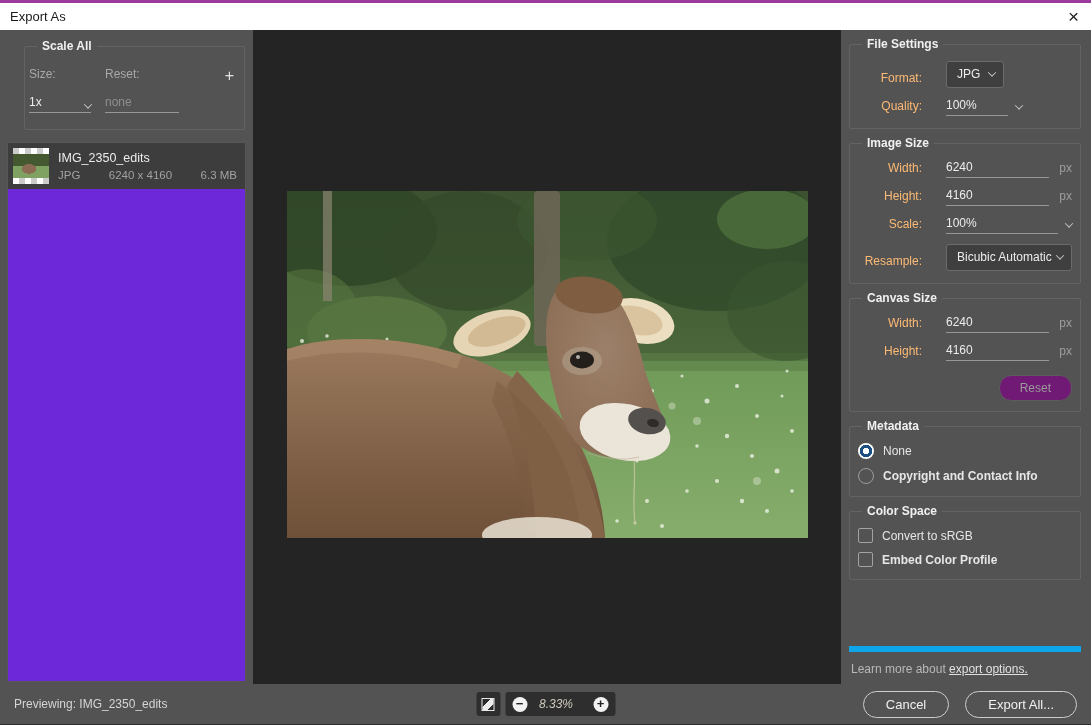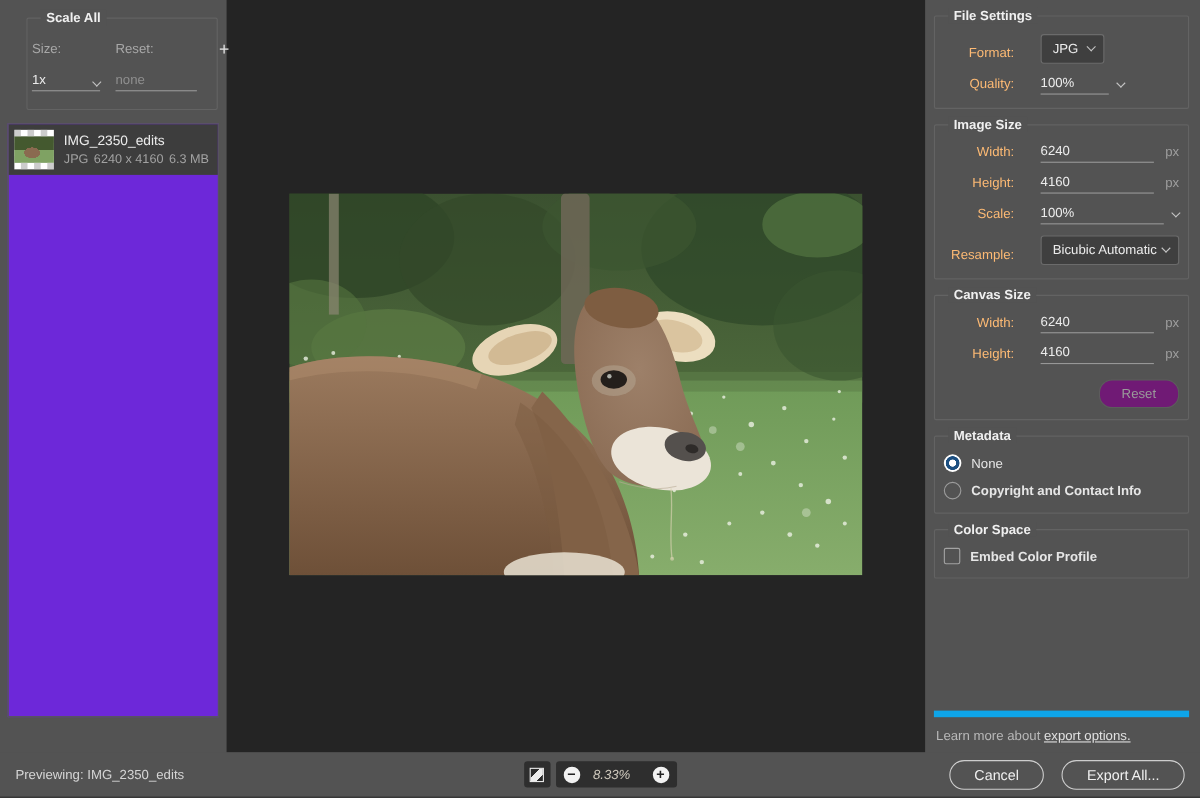--- a/index.html
+++ b/index.html
@@ -9,21 +9,21 @@
 
   
   .titlebar { height:30px; background:#ffffff; border-top:3px solid #9c3a9e; display:flex; align-items:center; justify-content:space-between; padding:0 12px 0 10px; flex:0 0 auto; }
   .titlebar .title { color:#1a1a1a; font-size:13px; }
   .titlebar .close { color:#262626; font-size:19px; line-height:1; cursor:pointer; font-weight:400; }
 
   
   .main { flex:1 1 auto; display:flex; background:#535353; min-height:0; }
 
   
-  .left-col { width:206px; flex:0 0 auto; padding-top:8px; }
+  .left-col { width:253px; flex:0 0 auto; padding-top:8px; }
   .group { position:relative; border:1px solid #636363; border-radius:2px; background:#535353; }
   .group-title { position:absolute; top:-8px; left:12px; background:#535353; padding:0 5px; font-weight:bold; font-size:12px; color:#f0f0f0; white-space:nowrap; }
   .scale-group { margin:8px 8px 0 24px; padding:20px 10px 16px 4px; display:grid; grid-template-columns:76px 94px 1fr; }
   .field-label { color:#a8a8a8; font-size:12px; display:block; margin-bottom:14px; }
   .ufield { display:flex; align-items:flex-end; justify-content:space-between; border-bottom:1px solid #979797; padding-bottom:3px; }
   .ufield .val { color:#ececec; }
   .ufield .ph { color:#8f8f8f; }
   .size-field { width:62px; }
   .suffix-field { width:74px; }
   .chev { width:6px; height:6px; border-right:1.5px solid #c4c4c4; border-bottom:1.5px solid #c4c4c4; transform:rotate(45deg) translate(-1px,-1px); display:inline-block; flex:0 0 auto; }
@@ -80,20 +80,24 @@
   .zbtn { width:15px; height:15px; border-radius:50%; background:#f2f2f2; color:#222; border:none; font-size:13px; line-height:14px; font-weight:bold; display:flex; align-items:center; justify-content:center; cursor:pointer; padding:0; }
   .zpct { color:#cfc9bd; font-size:12px; min-width:42px; text-align:left;font-style:italic; }
   .action-buttons { display:flex; gap:16px; }
   .pill-btn { height:27px; border:1.5px solid #cdcdcd; border-radius:14px; background:transparent; color:#f0f0f0; font-size:13px; padding:0 22px; cursor:pointer; font-family:"Liberation Sans", sans-serif; }
 </style>
 </head>
 <body>
 
 <div class="window">
 
+  <div class="titlebar">
+    <span class="title">Export As</span>
+    <span class="close">×</span>
+  </div>
 
   <div class="main">
 
     <div class="left-col">
       <div class="group scale-group">
         <span class="group-title">Scale All</span>
         <div>
           <span class="field-label">Size:</span>
           <div class="ufield size-field">
             <span class="val">1x</span>
@@ -307,20 +311,24 @@
         <div class="opt-row">
           <span class="radio off"></span>
           <span class="opt-label">Copyright and Contact Info</span>
         </div>
       </div>
 
       <div class="group rgroup">
         <span class="group-title">Color Space</span>
         <div class="opt-row">
           <span class="checkbox"></span>
+          <span class="opt-label">Convert to sRGB</span>
+        </div>
+        <div class="opt-row">
+          <span class="checkbox"></span>
           <span class="opt-label">Embed Color Profile</span>
         </div>
       </div>
 
       <div class="footer-link">
         <span class="pre">Learn more about </span><a>export options.</a>
       </div>
     </div>
   </div>
 

